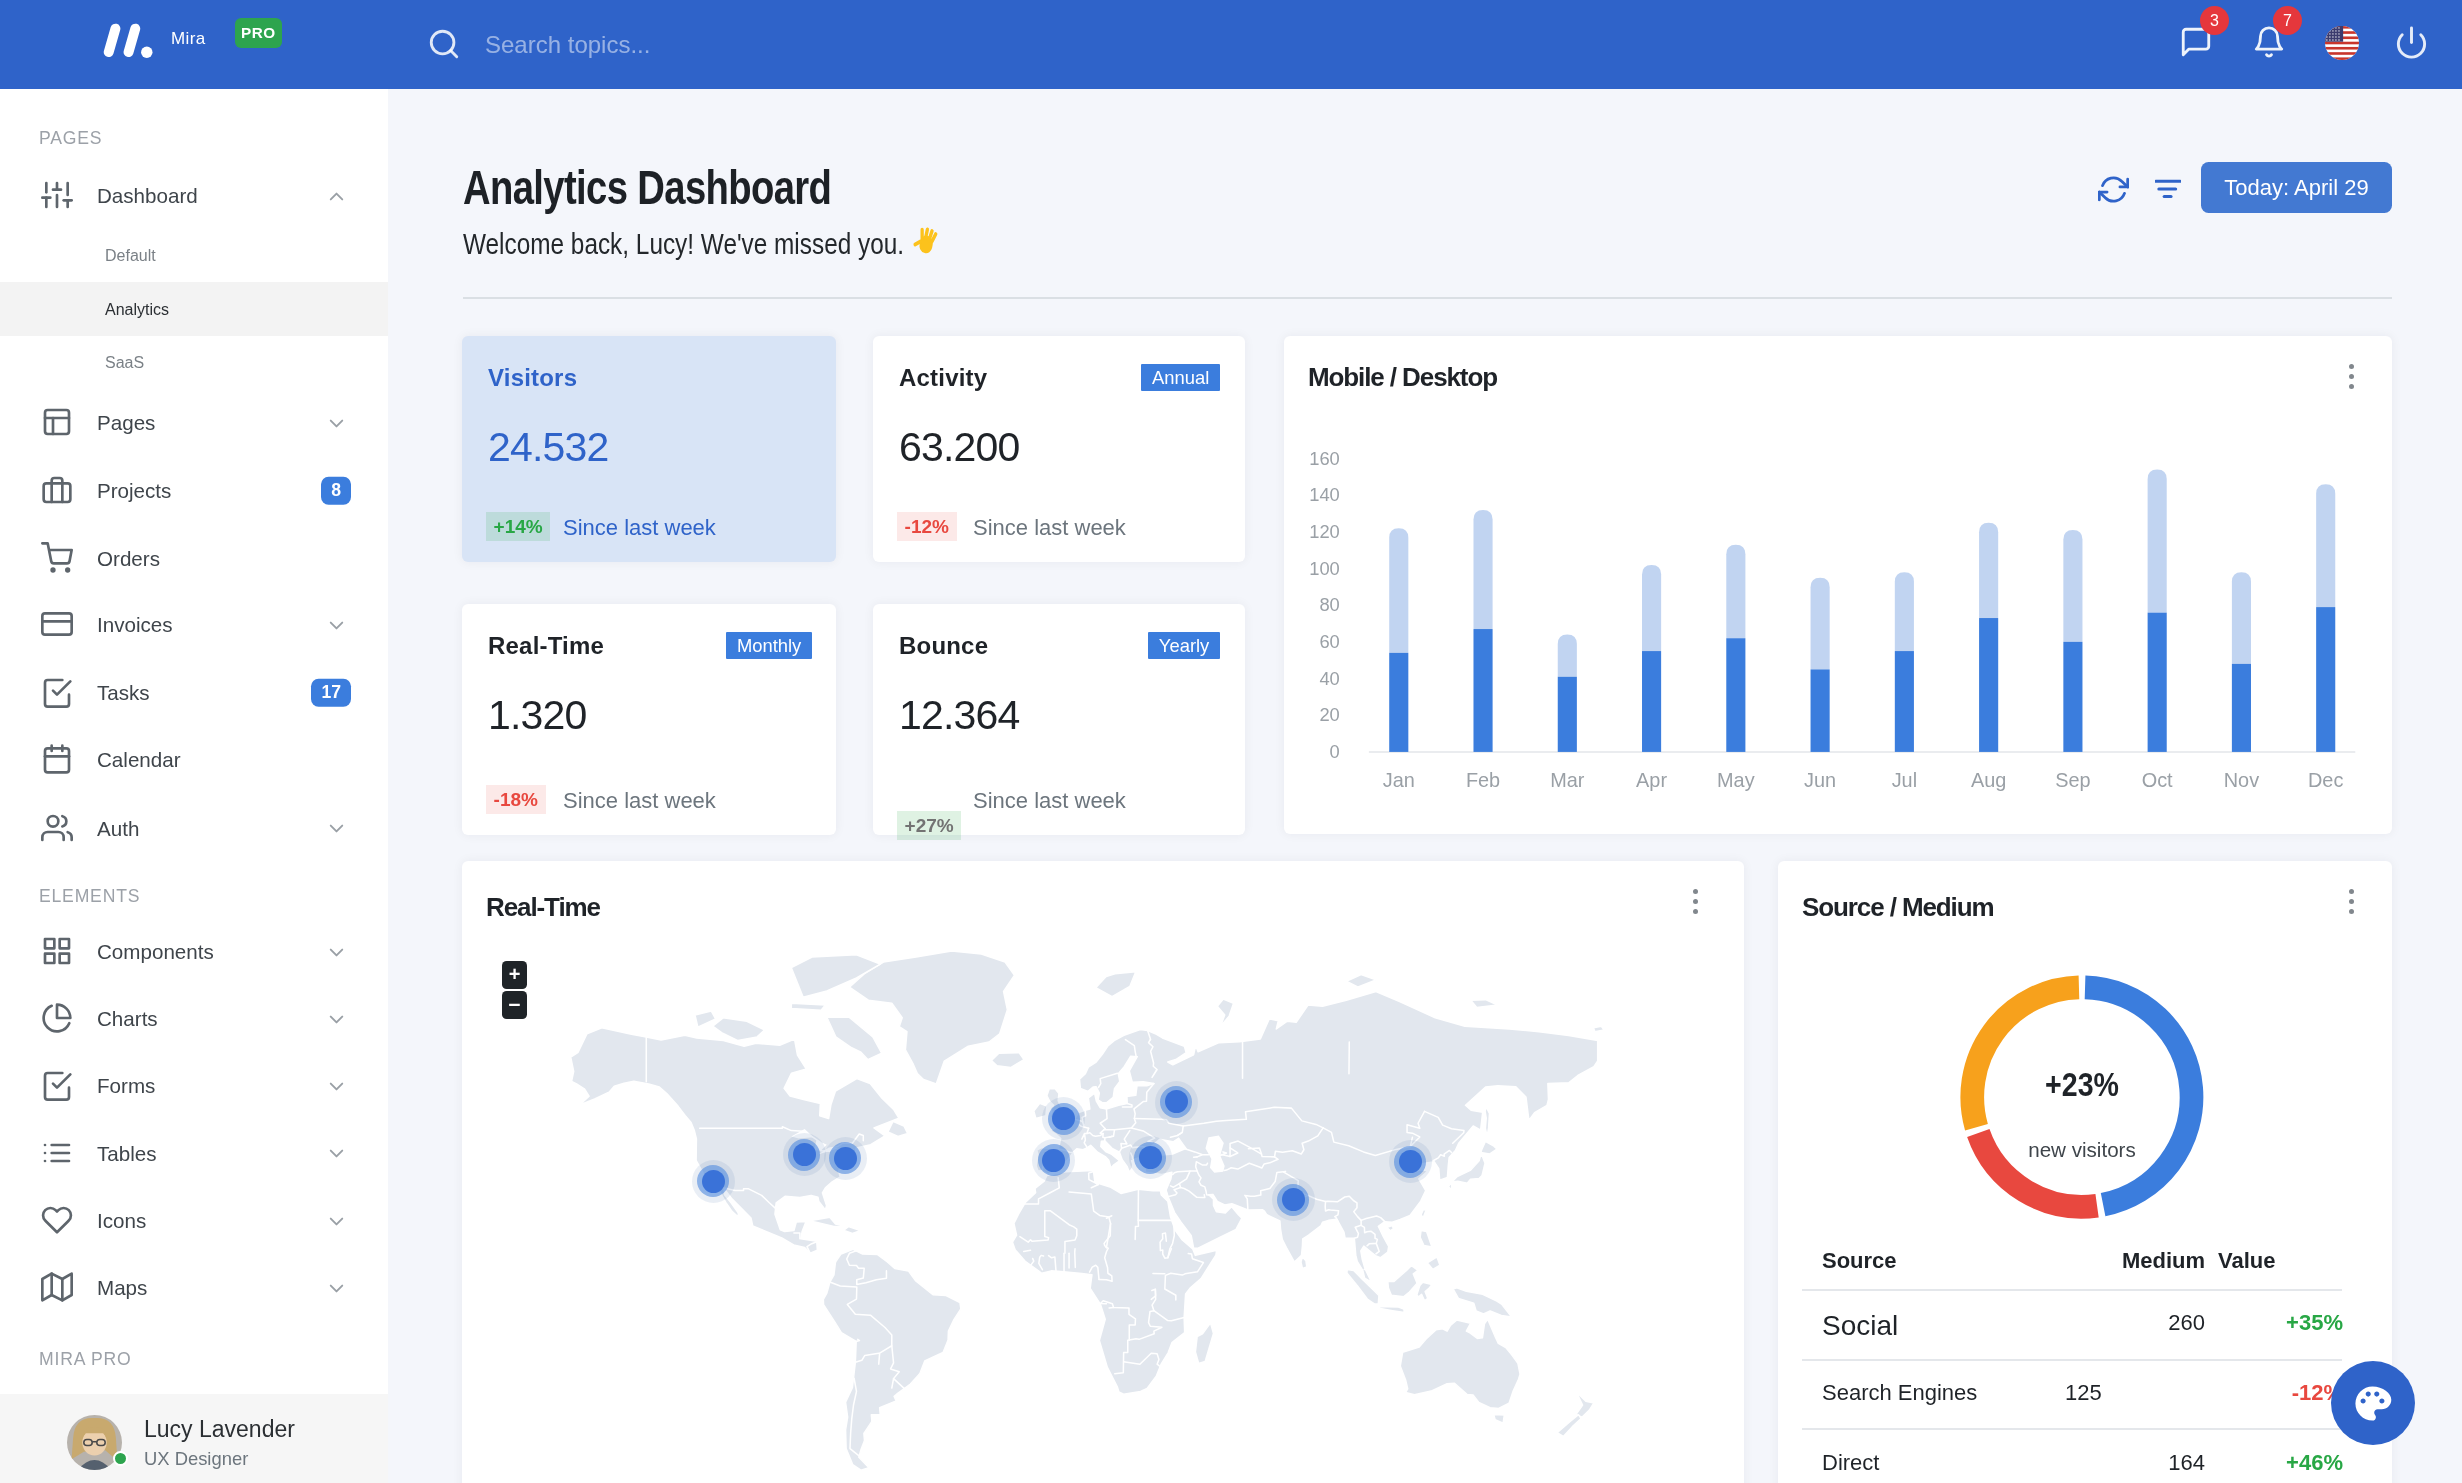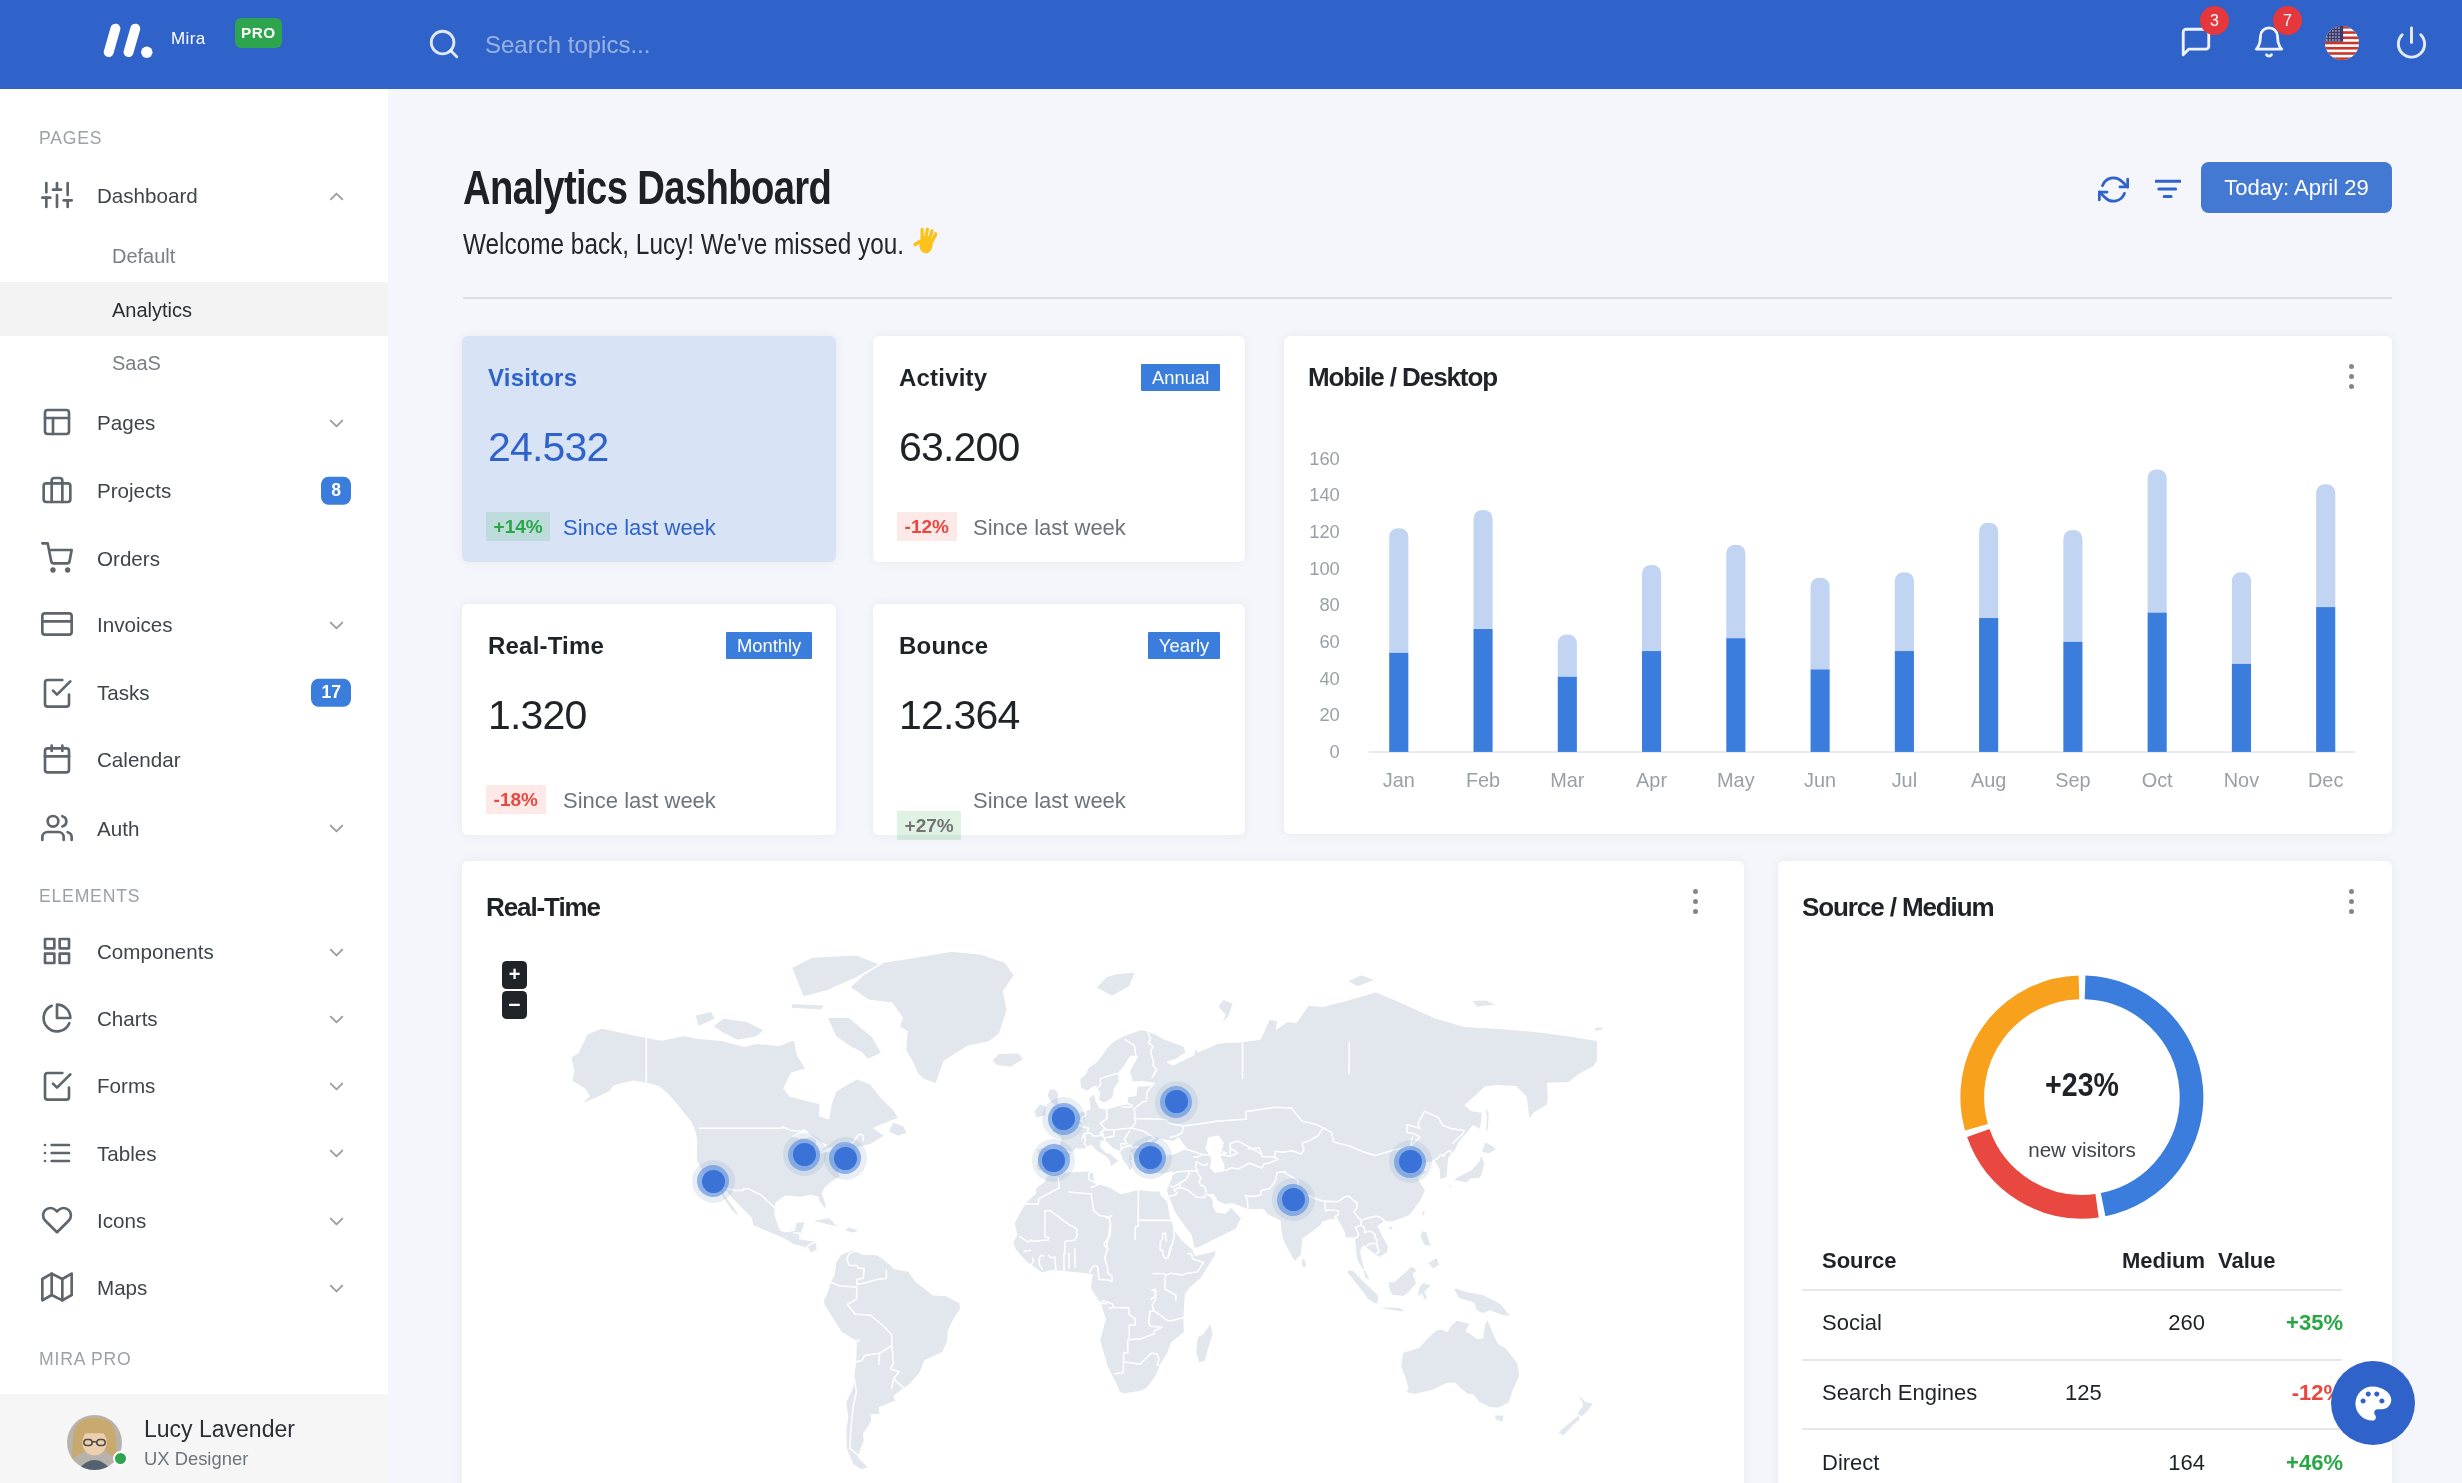--- a/index.html
+++ b/index.html
@@ -6,21 +6,21 @@
 .ctitle{position:absolute;font-size:26px;font-weight:700;color:#1f2328;letter-spacing:-1.1px}
 .dots{position:absolute;width:6.1px}
 .dots i{display:block;width:5.4px;height:5.4px;border-radius:50%;background:#81878d;margin-bottom:4.6px}
 .chip{position:absolute;font-size:19px;line-height:20px;font-weight:700;border-radius:0;padding:4.6px 7.6px}
 .pill{position:absolute;font-size:18.4px;line-height:19px;color:#fff;background:#3b7ddd;border-radius:1px;padding:3.8px 10.7px}
 .slw{position:absolute;font-size:22px;color:#6c757d}
 .num{position:absolute;font-size:41px;font-weight:500;color:#1f2328;letter-spacing:-0.8px}
 .sitem{position:absolute;left:0;width:388px;height:67px}
 .sitem .lbl{position:absolute;left:97px;top:50%;transform:translateY(-50%);font-size:20.6px;color:#3f454b}
 .ssub{position:absolute;left:0;width:388px;height:54px}
-.ssub .lbl{position:absolute;left:112px;top:50%;transform:translateY(-50%);font-size:20px;color:#7a8086}
+.ssub .lbl{position:absolute;left:105px;top:50%;transform:translateY(-50%);font-size:16px;color:#7a8086}
 .shead{position:absolute;left:39px;font-size:17.6px;color:#9ca1a8;letter-spacing:0.8px}
 .sbadge{position:absolute;right:37px;top:50%;transform:translateY(-50%);background:#3b7ddd;color:#fff;font-size:17.6px;font-weight:600;border-radius:7.6px;padding:3.8px 10px}
 </style></head><body>
 <div class="abs" style="left:0;top:0;width:2462px;height:89px;background:#2f63c9"></div>
 <svg class="abs" style="left:101px;top:23px" width="58" height="37" viewBox="0 0 76 48">
 <g fill="#fff">
       <rect x="8" y="0" width="13" height="45" rx="6.5" transform="rotate(16 14.5 22.5)"></rect>
 <rect x="34" y="0" width="13" height="45" rx="6.5" transform="rotate(16 40.5 22.5)"></rect>
 <circle cx="60" cy="38" r="7.5"></circle>
     </g>
@@ -573,21 +573,21 @@
 <svg class="abs" style="left:1952px;top:967px" width="260" height="260" viewBox="2552 1264.7 340 340">
     <path d="M2726.0 1291.3 A143.5 143.5 0 0 1 2749.6 1575.5" stroke="#3b7ddd" stroke-width="31" fill="none"></path>
     <path d="M2741.7 1576.8 A143.5 143.5 0 0 1 2586.4 1481.8" stroke="#e8483f" stroke-width="31" fill="none"></path>
     <path d="M2584.0 1474.1 A143.5 143.5 0 0 1 2718.0 1291.3" stroke="#f7a11c" stroke-width="31" fill="none"></path>
   </svg>
 <div class="abs" style="left:1990px;top:1065px;width:184px;text-align:center;font-size:34px;font-weight:700;color:#1f2328;transform:scaleX(.84)">+23%</div>
 <div class="abs" style="left:1990px;top:1138px;width:184px;text-align:center;font-size:20.6px;color:#3f454b">new visitors</div>
 <div class="abs" style="left:1822px;top:1248px;font-size:22px;font-weight:700;color:#1f2328">Source</div>
 <div class="abs" style="left:2065px;top:1248px;width:140px;text-align:right;font-size:22px;font-weight:700;color:#1f2328">Medium</div>
 <div class="abs" style="left:2218px;top:1248px;width:125px;text-align:left;font-size:22px;font-weight:700;color:#1f2328">Value</div>
-<div class="abs" style="left:1822px;top:1310px;font-size:22px;color:#1f2328">Social</div>
+<div class="abs" style="left:1822px;top:1310px;font-size:28px;color:#1f2328">Social</div>
 <div class="abs" style="left:2065px;top:1310px;width:140px;text-align:right;font-size:22px;color:#1f2328">260</div>
 <div class="abs" style="left:2218px;top:1310px;width:125px;text-align:right;font-size:22px;font-weight:700;color:#28a745">+35%</div>
 <div class="abs" style="left:1822px;top:1380px;font-size:22px;color:#1f2328">Search Engines</div>
 <div class="abs" style="left:2065px;top:1380px;width:140px;text-align:left;font-size:22px;color:#1f2328">125</div>
 <div class="abs" style="left:2218px;top:1380px;width:125px;text-align:right;font-size:22px;font-weight:700;color:#e8483f">-12%</div>
 <div class="abs" style="left:1822px;top:1450px;font-size:22px;color:#1f2328">Direct</div>
 <div class="abs" style="left:2065px;top:1450px;width:140px;text-align:right;font-size:22px;color:#1f2328">164</div>
 <div class="abs" style="left:2218px;top:1450px;width:125px;text-align:right;font-size:22px;font-weight:700;color:#28a745">+46%</div>
 <div class="abs" style="left:1802px;top:1289px;width:540px;height:1.5px;background:#e4e7eb"></div>
 <div class="abs" style="left:1802px;top:1359px;width:540px;height:1.5px;background:#e4e7eb"></div>

